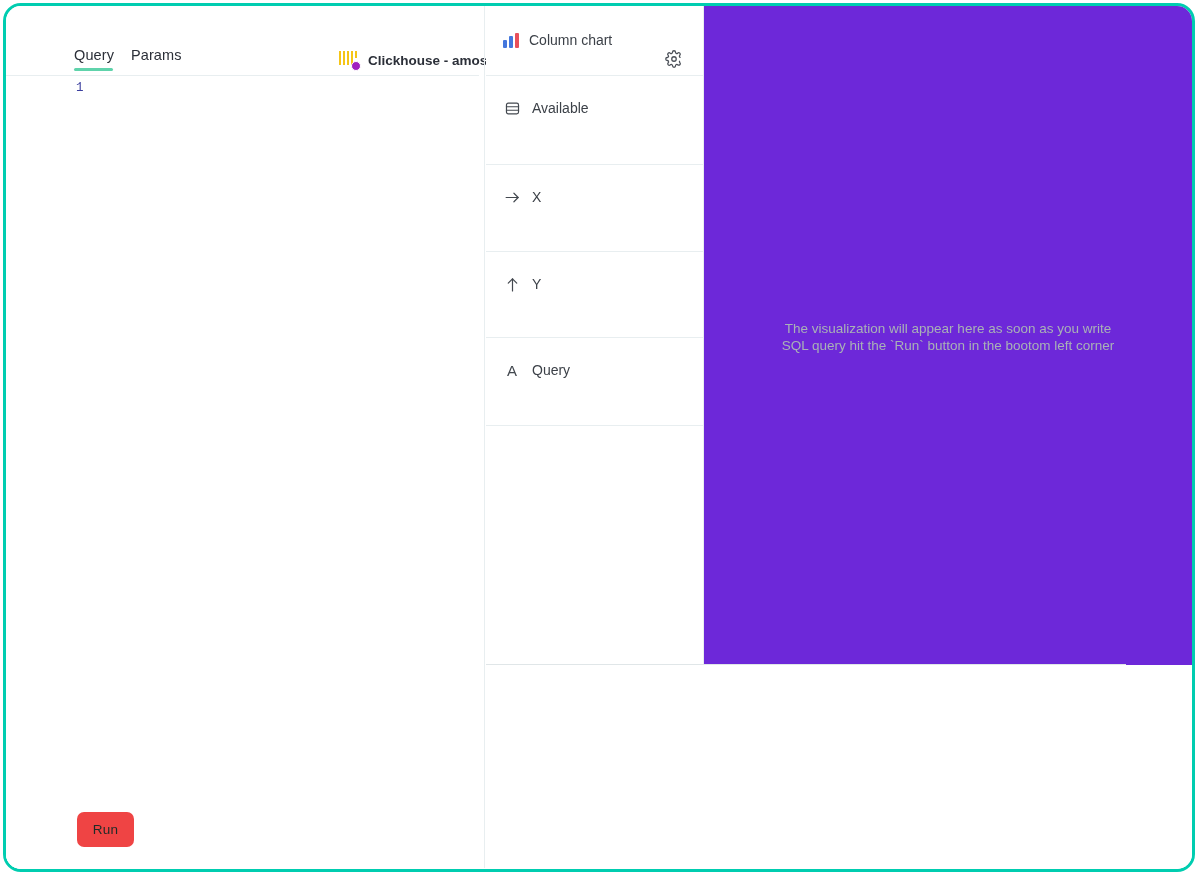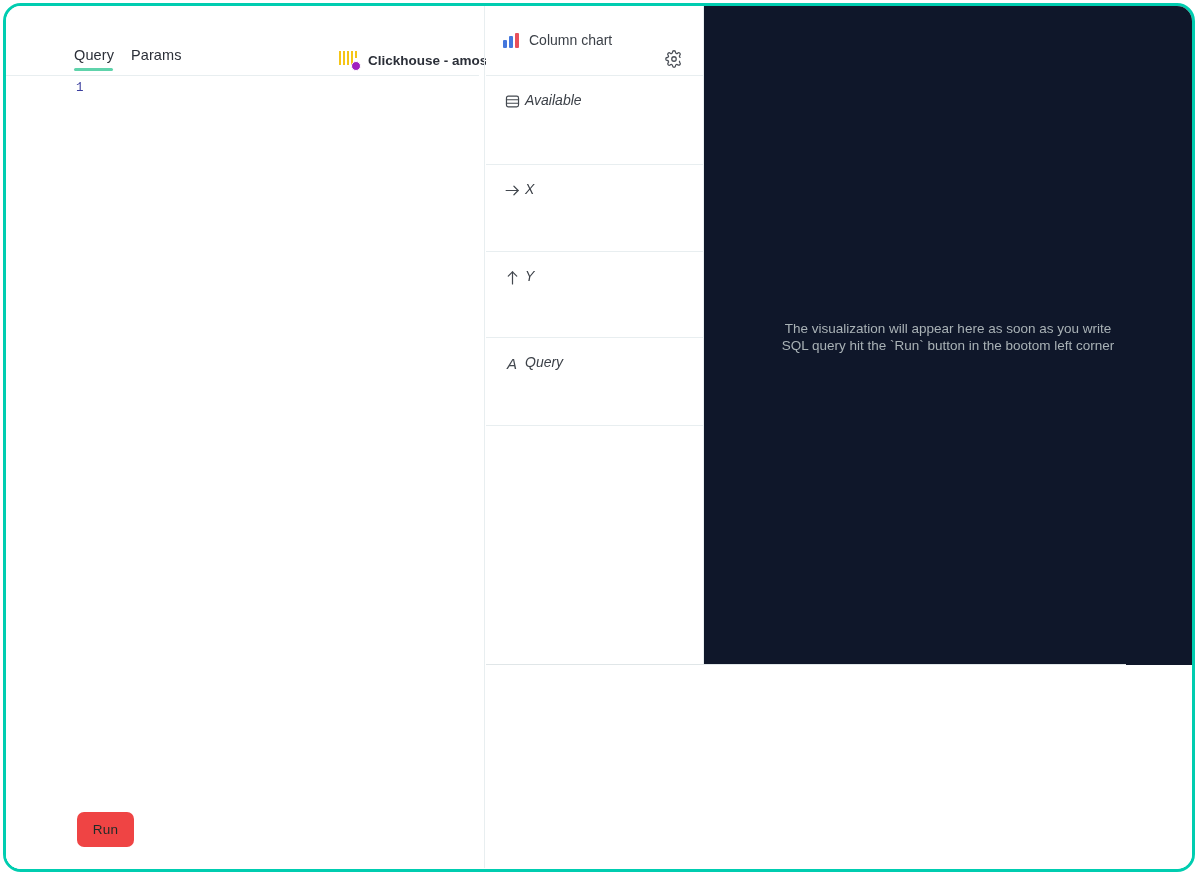--- a/index.html
+++ b/index.html
@@ -182,25 +182,24 @@
     color: #4a4f57;
   }
 
   .config-section {
     position: relative;
     border-bottom: 1.2px solid #e8eef0;
     background: #ffffff;
   }
   .config-section-head {
     display: flex;
-    align-items: flex-start;
-    gap: 4px;
+    align-items: center;
+    gap: 11px;
     padding: 16px 0 0 17px;
     height: 48px;
-    font-style: italic;
   }
   .config-section-icon {
     width: 18px; height: 18px;
     display: flex; align-items: center; justify-content: center;
     color: #43484f;
     flex: none;
   }
   .config-section-label { font-size: 14px; color: #3c4148; }
   #section-available { height: 89px; }
   #section-x        { height: 87px; }
@@ -209,21 +208,21 @@
   #section-labels   { height: 88px; }
   #section-empty    { height: 147px; border-bottom: none; }
   .letter-a-icon { font-size: 15px; color: #43484f; font-family: "Liberation Sans", sans-serif; }
 
   
   #viz-area {
     position: absolute;
     left: 698px; top: 0;
     right: 0;
     height: 659px;
-    background: #0f172a;
+    background: #6d28d9;
   }
   #viz-placeholder {
     position: absolute;
     left: 50%; top: 331px;
     transform: translate(-50%, -50%);
     width: 345px;
     text-align: center;
     font-size: 13.5px;
     line-height: 17px;
     color: #a9b2b6;

